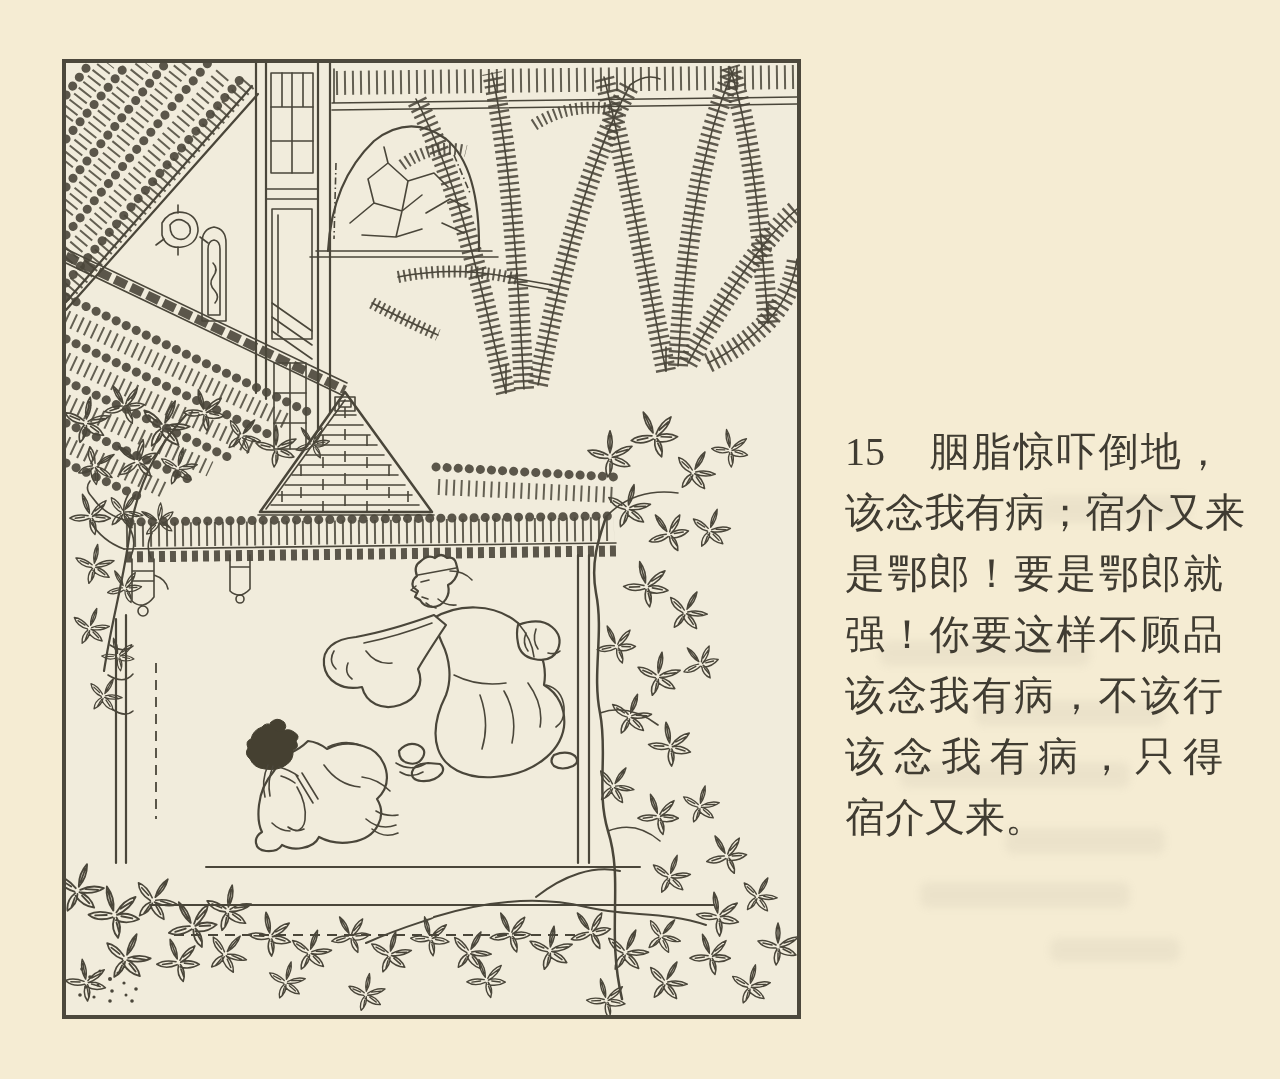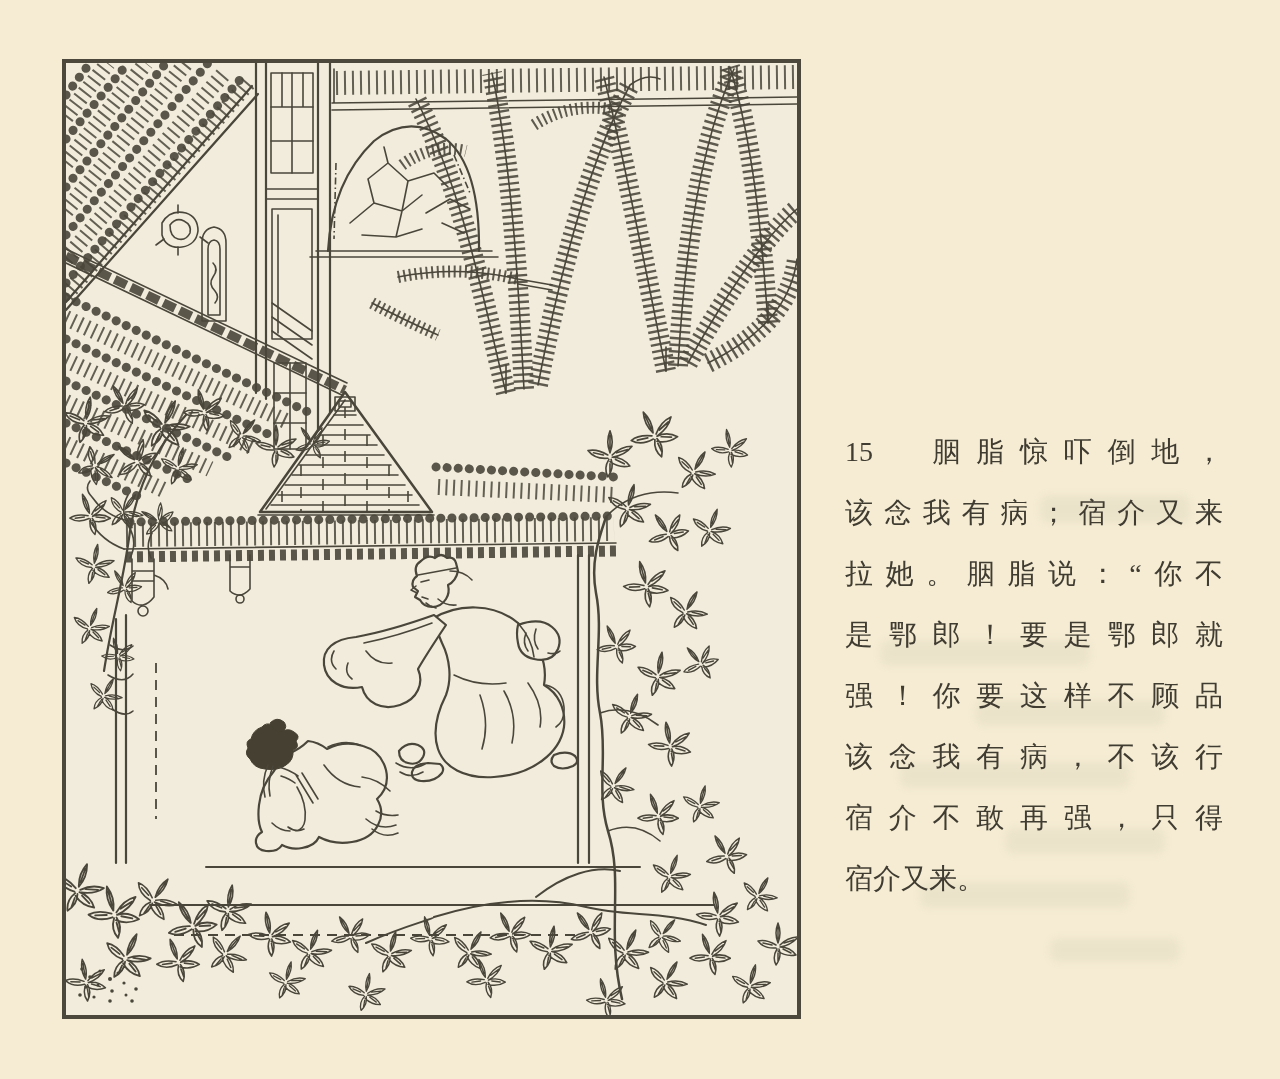--- a/index.html
+++ b/index.html
@@ -28,21 +28,21 @@
   .dashed{stroke:#4a463a;fill:none;stroke-width:1.8;stroke-dasharray:10 7}
   .dashdot{stroke:#4a463a;fill:none;stroke-width:1.6;stroke-dasharray:7 3 1.5 3}
   .body{fill:#f1ecdc;stroke:#4a463a;stroke-width:2.2;stroke-linejoin:round}
   .hairfill{fill:#454031;stroke:#454031;stroke-width:1;stroke-linejoin:round}
   .leaf{stroke:#4a463a;fill:none;stroke-width:1.5;stroke-linecap:round;stroke-linejoin:round}
   .moss{fill:#4a463a;stroke:none}
 
   
   #caption{
     position:absolute;left:845px;top:421px;width:378px;
-    color:#403c32;font-size:28px;
+    color:#403c32;font-size:40px;
   }
   .cap-line{
     height:61px;line-height:61px;white-space:nowrap;
     text-align:justify;text-align-last:justify;
     -moz-text-align-last:justify;
   }
   .cap-line.last{text-align-last:left;-moz-text-align-last:left}
 
   .smudge{
     position:absolute;background:#918a7a;opacity:.09;border-radius:8px;
@@ -326,19 +326,18 @@
 <div class="smudge" style="left:880px;top:640px;width:210px;height:26px"></div>
 <div class="smudge" style="left:975px;top:700px;width:190px;height:26px"></div>
 <div class="smudge" style="left:900px;top:762px;width:230px;height:26px"></div>
 <div class="smudge" style="left:1005px;top:828px;width:160px;height:26px"></div>
 <div class="smudge" style="left:920px;top:882px;width:210px;height:26px"></div>
 <div class="smudge" style="left:1050px;top:938px;width:130px;height:24px"></div>
 
 <div id="caption">
   <div class="cap-line">15　胭脂惊吓倒地，</div>
   <div class="cap-line">该念我有病；宿介又来</div>
-  <div class="cap-line">拉她。胭脂说：“你不</div>
   <div class="cap-line">是鄂郎！要是鄂郎就</div>
   <div class="cap-line">强！你要这样不顾品</div>
   <div class="cap-line">该念我有病，不该行</div>
-  <div class="cap-line">宿介不敢再强，只得</div>
+  <div class="cap-line">该念我有病，只得</div>
   <div class="cap-line last">宿介又来。</div>
 </div>
 
 </body></html>

